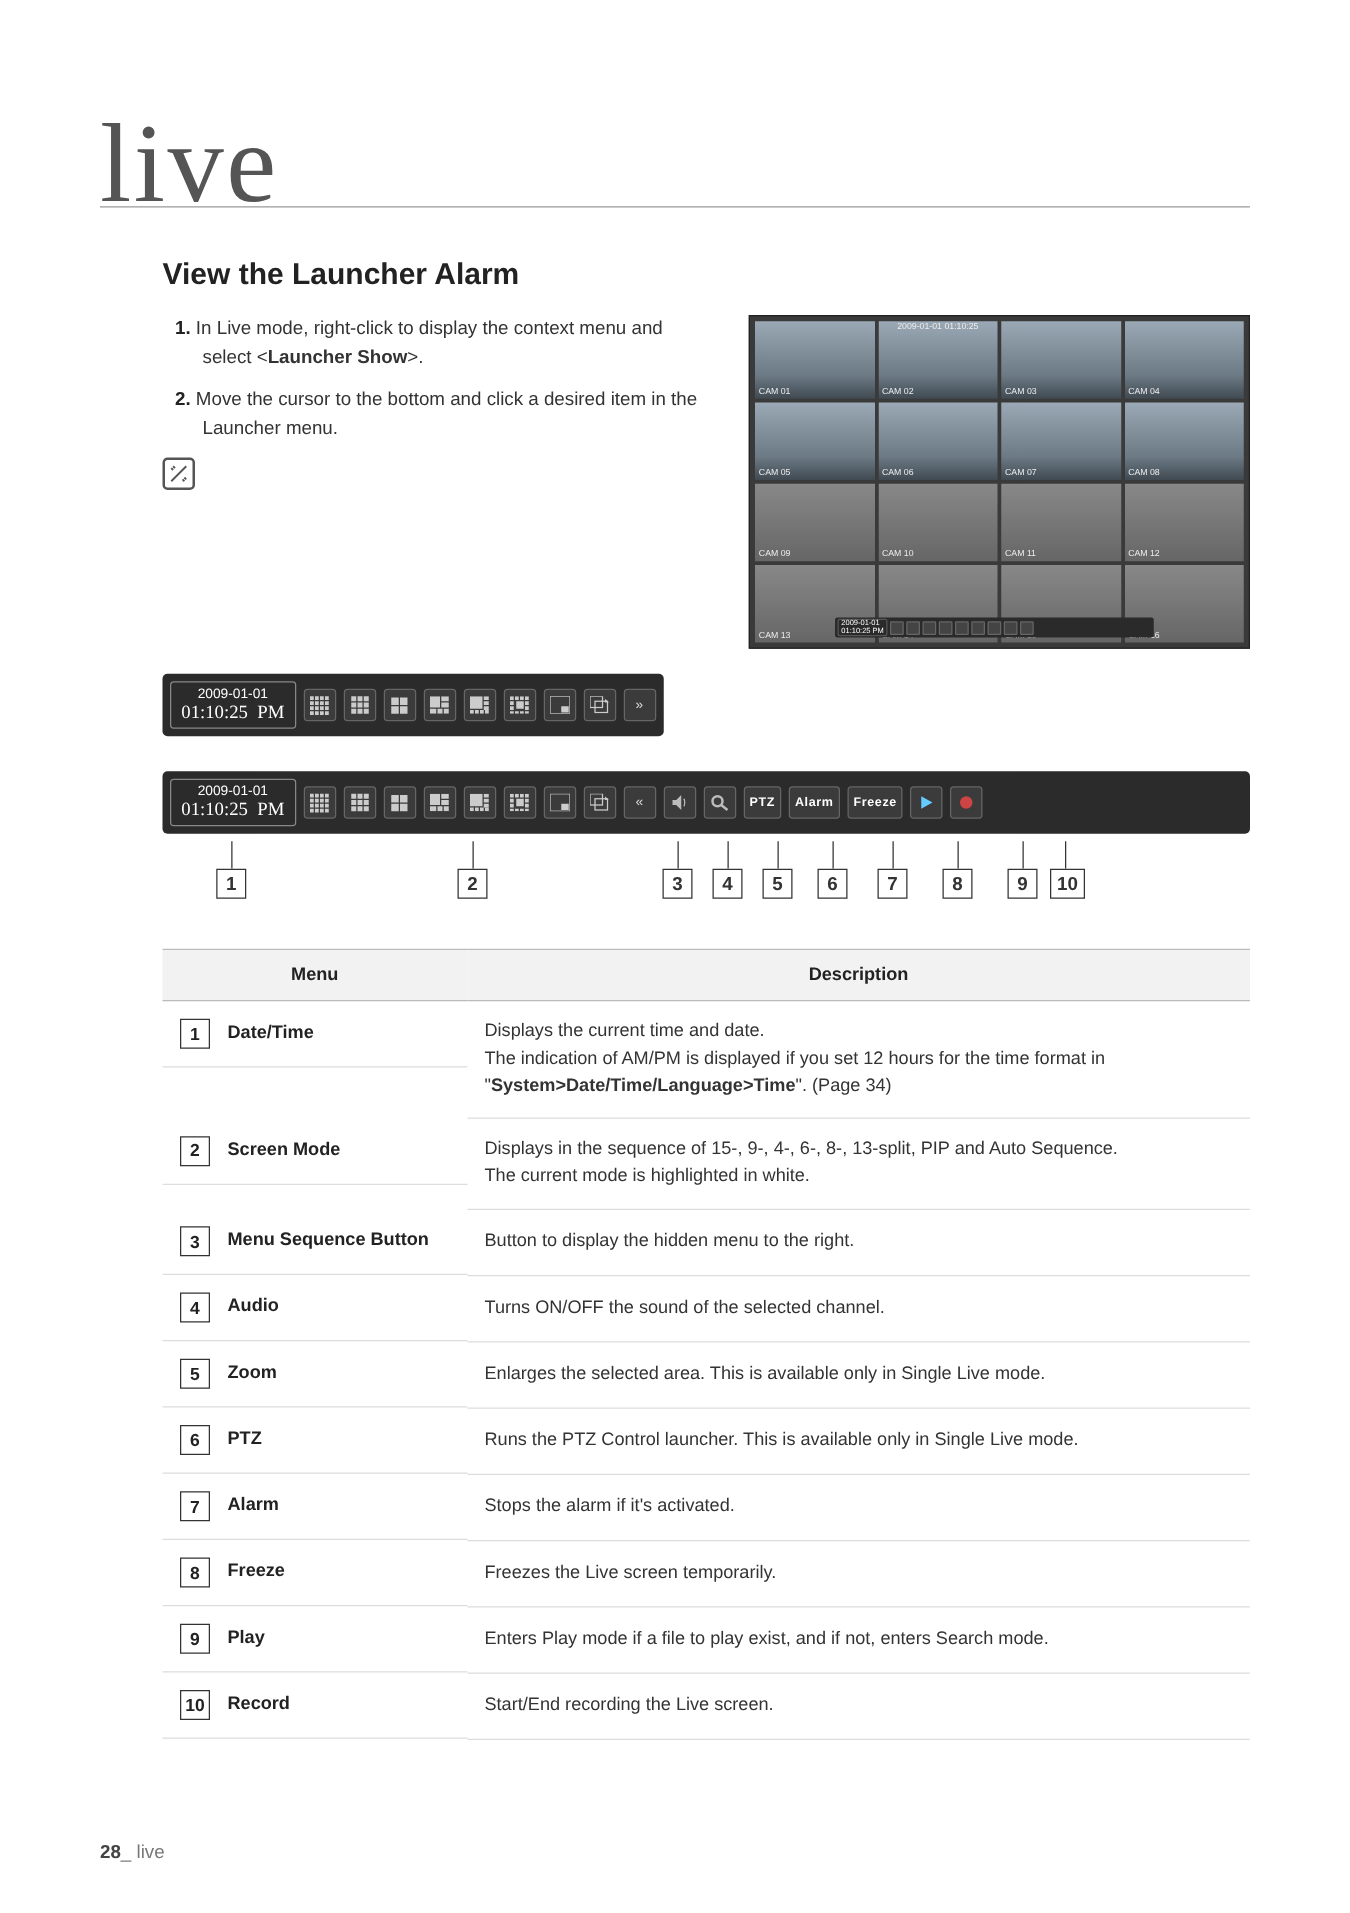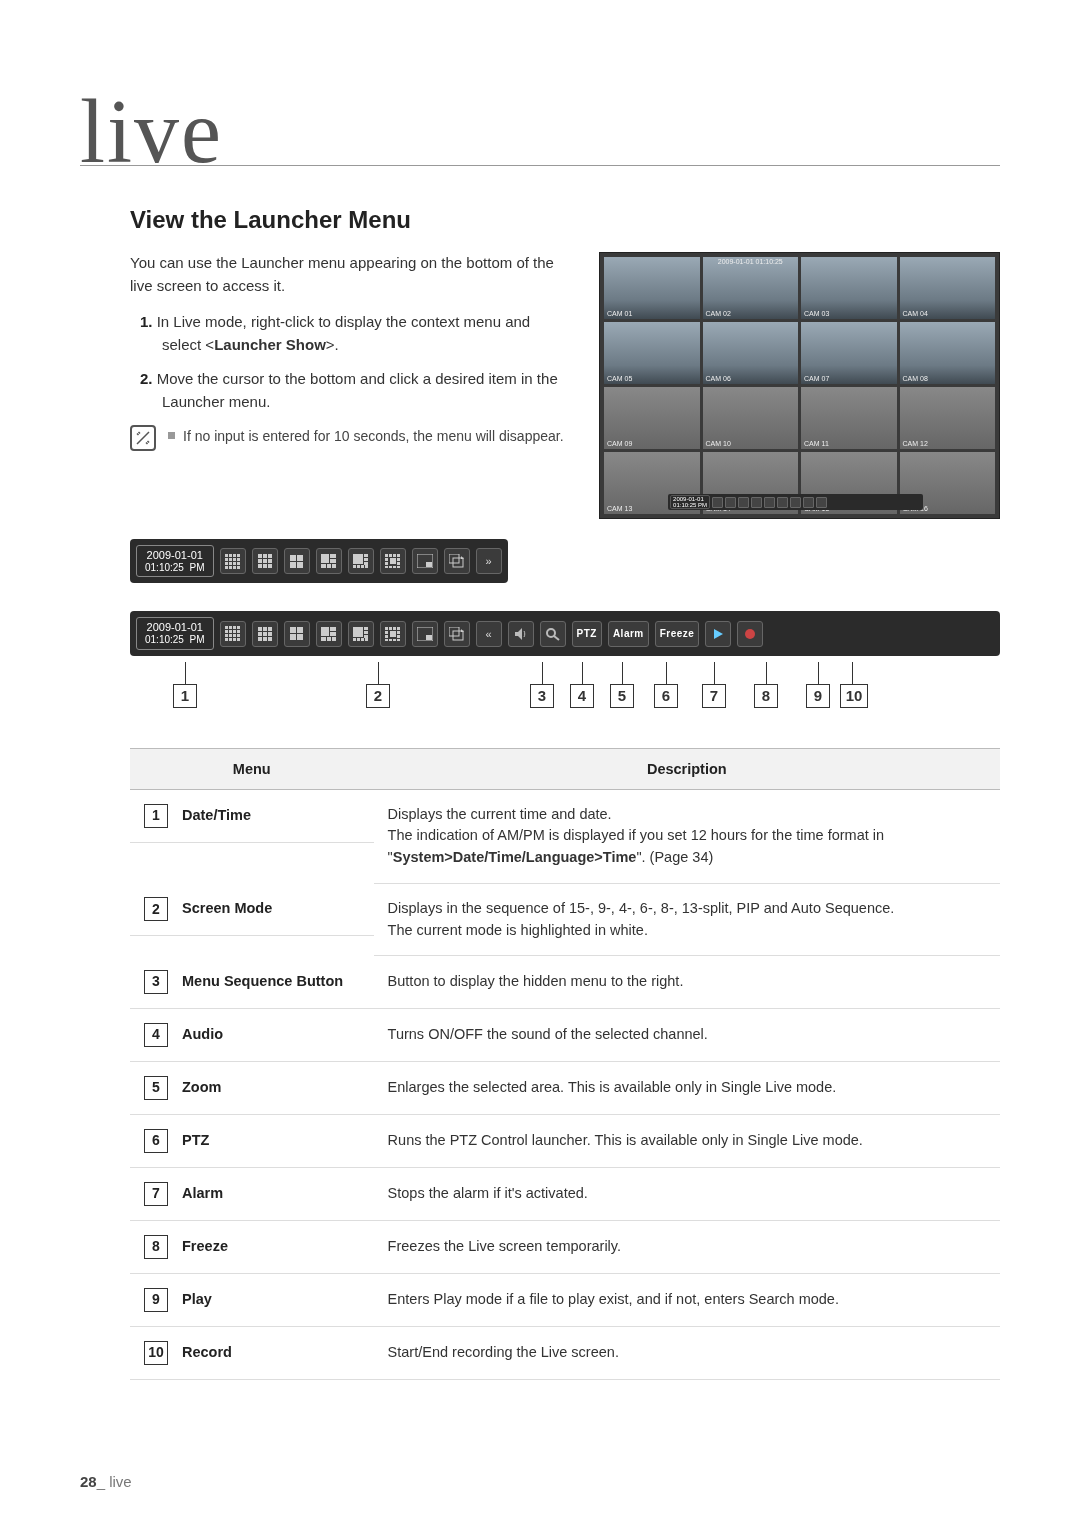--- a/index.html
+++ b/index.html
@@ -48,21 +48,21 @@
   .cam-ts-overlay { position:absolute; top:1px; left:50%; transform:translateX(-50%); font-size:7px; color:#eee; white-space:nowrap; }
   .mini-launcher { position:absolute; bottom:8px; left:68px; right:76px; height:16px; background:#2a2a2a; display:flex; align-items:center; gap:2px; padding:1px 2px; border-radius:2px; }
   .mini-ts { font-size:6px; color:#fff; line-height:1; padding:0 2px; border:1px solid #555; border-radius:2px; }
   .mini-btn { width:11px; height:11px; background:#444; border:1px solid #666; border-radius:1px; }
 
   
   .launcher-bar { display:flex; align-items:center; gap:6px; background:#2b2b2b; padding:6px; border-radius:4px; margin-top:20px; width:fit-content; }
   .launcher-bar.full { width:100%; justify-content:flex-start; }
   .ts-box { border:1px solid #888; border-radius:3px; padding:3px 8px; color:#fff; font-size:11px; line-height:1.15; text-align:center; }
   .ts-line1 { font-size:11px; }
-  .ts-line2 { font-size:10px; }
+  .ts-line2 { font-size:15px;font-family:Liberation Serif, serif; }
   .tb-btn { min-width:26px; height:26px; background:#3b3b3b; border:1px solid #666; border-radius:3px; display:flex; align-items:center; justify-content:center; color:#ddd; font-size:11px; padding:0 4px; }
   .tb-btn.txt { font-weight:bold; color:#fff; font-size:10px; letter-spacing:.5px; }
   .tb-grid { display:grid; gap:1px; }
   .tb-grid span { background:#ccc; width:3px; height:3px; }
   .grid4 { grid-template-columns:repeat(4,3px); grid-template-rows:repeat(4,3px); }
   .grid3 { grid-template-columns:repeat(3,4px); grid-template-rows:repeat(3,4px); }
   .grid3 span { width:4px; height:4px; }
   .grid2 { grid-template-columns:repeat(2,6px); grid-template-rows:repeat(2,6px); }
   .grid2 span { width:6px; height:6px; }
 
@@ -85,47 +85,42 @@
   .footer .pnum { font-weight:bold; color:#444; }
 </style>
 </head>
 <body>
 
 <div class="page">
   <div class="chapter-title">live</div>
   <hr class="rule">
 
   <div class="content">
-    <div class="section-title">View the Launcher Menu</div>
+    <div class="section-title">View the Launcher Alarm</div>
 
     <div class="two-col">
       <div class="left-col">
-        <p class="intro">You can use the Launcher menu appearing on the bottom of the live screen to access it.</p>
         <ol class="steps">
           <li>
             <span class="step-num">1.</span>
             <span>In Live mode, right-click to display the context menu and select &lt;</span><span class="bold-inline">Launcher Show</span><span>&gt;.</span>
           </li>
           <li>
             <span class="step-num">2.</span>
             <span>Move the cursor to the bottom and click a desired item in the Launcher menu.</span>
           </li>
         </ol>
 
         <div class="note-row">
           <div class="note-icon">
             <svg viewBox="0 0 24 24" fill="none" stroke="#555" stroke-width="2">
                 <path d="M4 20l16-16M6 4l2 2M4 6l2 2M16 18l2 2M18 16l2 2"></path>
               </svg>
           </div>
           <div class="notes">
-            <div class="ni">
-                <span class="bullet"></span>
-                <span>If no input is entered for 10 seconds, the menu will disappear.</span>
-              </div>
           </div>
         </div>
       </div>
 
       <div class="right-col">
         <div class="shot">
           <div class="cam-row">
             <div class="cam">
                 <span class="cam-label">CAM 01</span>
               </div>

